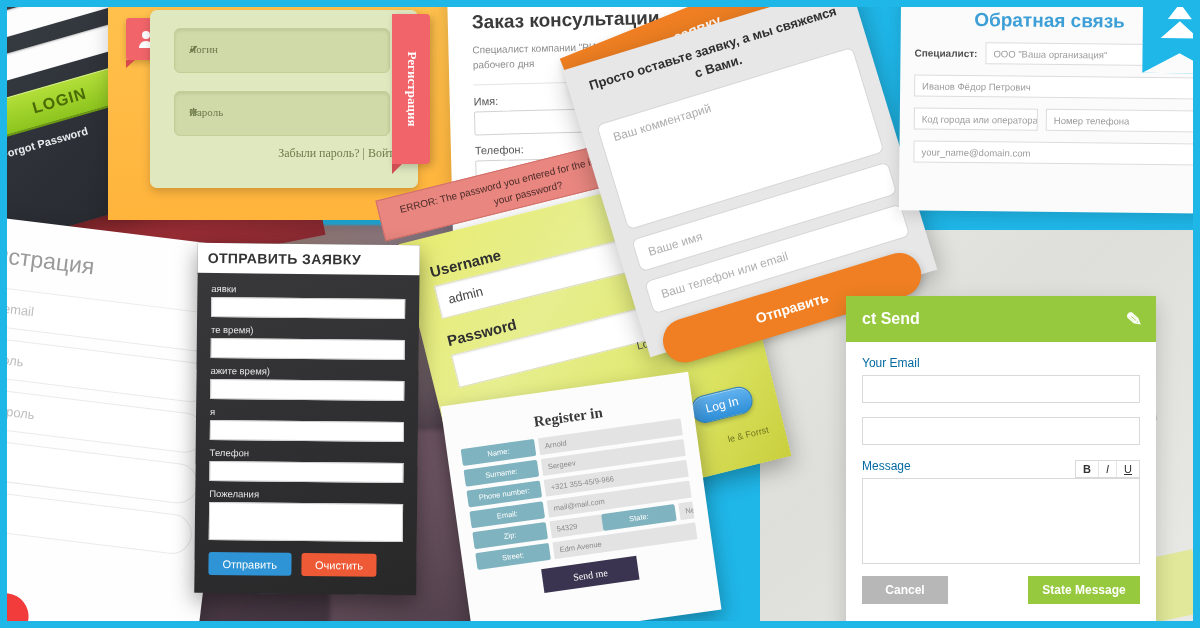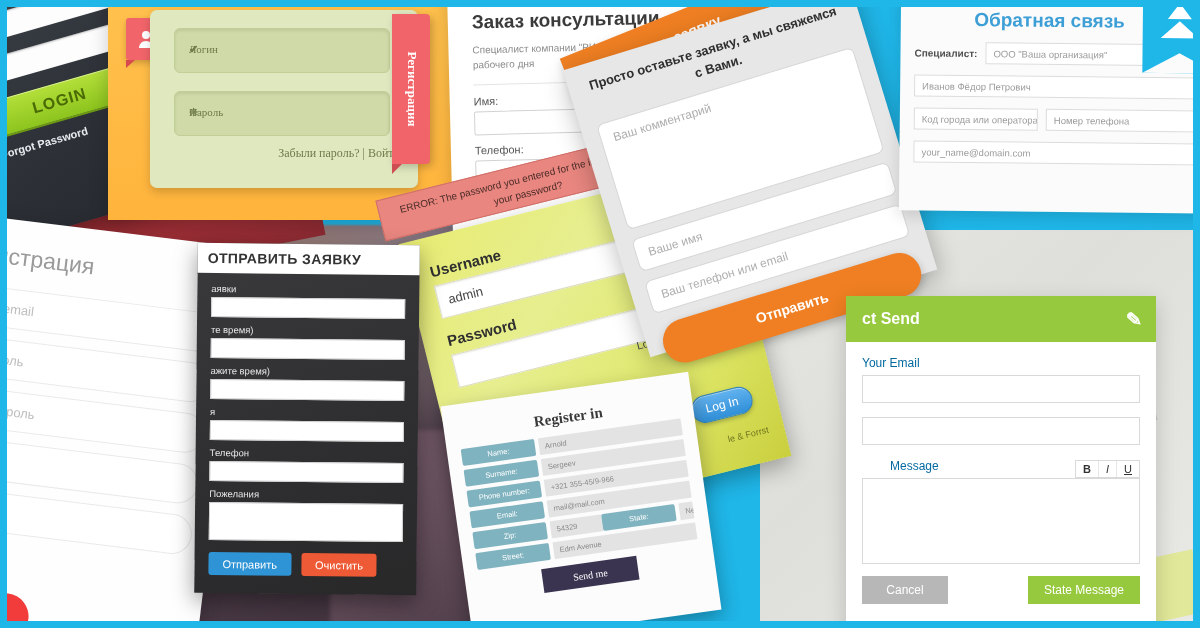--- a/index.html
+++ b/index.html
@@ -302,25 +302,25 @@
   }
   .card-contact .chead{
     height:46px; background:#96c93d; color:#fff; font-size:16px; font-weight:bold;
     display:flex; align-items:center; padding:0 16px; position:relative;
   }
   .pencil{ position:absolute; right:14px; top:12px; font-size:19px; color:#fff; transform:rotate(-4deg);}
   .card-contact .cbody{ padding:14px 16px 0; }
   .card-contact .clab{ font-size:12px; color:#0369a1; margin:0 0 5px; }
   .card-contact .cinp{ height:28px; border:1px solid #d9d9d9; margin-bottom:14px; background:#fff;}
   .card-contact .carea{ height:86px; border:1px solid #d9d9d9; background:#fff;}
-  .msgrow{ display:flex; justify-content:space-between; align-items:flex-end;margin-left:28px; }
+  .msgrow{ display:flex; justify-content:space-between; align-items:flex-end; }
   .biu{ display:flex; border:1px solid #d9d9d9; }
   .biu span{ padding:2px 7px; font-size:11px; color:#333; border-right:1px solid #e7e7e7;}
   .biu span:last-child{ border-right:0; }
-  .cbtns{ display:flex; justify-content:space-between; padding:12px 16px 0; }
+  .cbtns{ display:flex; justify-content:space-between; padding:12px 16px 0;font-weight:bold; }
   .cbtn{ height:28px; width:86px; color:#fff; font-size:12px;
          display:flex; align-items:center; justify-content:center;}
   .cbtn.grey{ background:#b7b7b7; }
   .cbtn.green{ background:#96c93d; width:112px; }
 
   
   .frame{ position:absolute; left:0; top:0; width:1200px; height:628px; pointer-events:none;
           border:7px solid #1fb6e8; }
 </style>
 </head>

